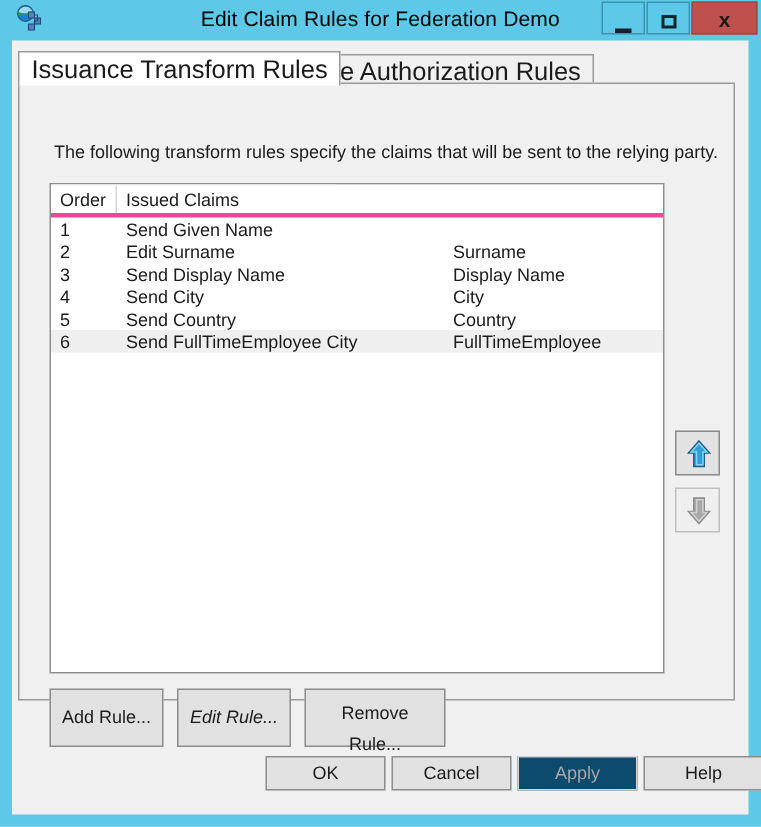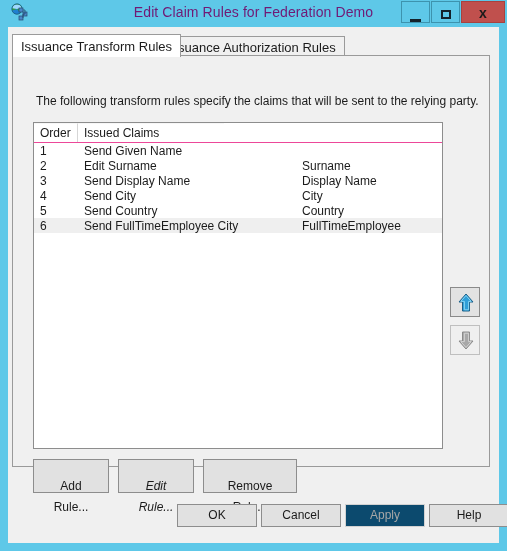--- a/index.html
+++ b/index.html
@@ -36,21 +36,21 @@
     position: absolute;
     left: 11px; top: 3px;
     width: 19px; height: 19px;
   }
   #title-text {
     position: absolute;
     left: 0; top: 4px;
     width: 507px;
     text-align: center;
     font-size: 14px;
-    color: #701a75;
+    color: #000000;
     letter-spacing: .1px;
   }
   .winbtn {
     position: absolute;
     top: 1px;
     width: 29px;
     height: 22px;
     border: 1px solid #3d93ae;
     box-sizing: border-box;
     background: #5ec8e8;
@@ -112,21 +112,21 @@
   }
   .tab {
     position: absolute;
     top: 2px;
     height: 20px;
     box-sizing: border-box;
     border: 1px solid #9a9a9a;
     border-bottom: none;
     background: #f0f0f0;
     color: #1b1b1b;
-    font-size: 13px;
+    font-size: 17px;
     padding: 2px 8px 0 8px;
     line-height: 17px;
     white-space: nowrap;
   }
   .tab.active {
     top: 0;
     height: 23px;
     background: #ffffff;
     border-color: #9a9a9a;
     z-index: 3;
@@ -171,21 +171,21 @@
     height: 327px;
     box-sizing: border-box;
     border: 1px solid #8d8d8d;
     background: #ffffff;
     overflow: hidden;
   }
   #list-header {
     position: relative;
     height: 19px;
     background: #ffffff;
-    border-bottom: 1px solid #ec4899;
+    border-bottom: 3px solid #ec4899;
     display: flex;
   }
   .hdr-cell {
     box-sizing: border-box;
     border-right: 1px solid #d6d6d6;
     border-top: 1px solid #f7f7f7;
     padding: 2px 0 0 6px;
     font-size: 12px;
     color: #1b1b1b;
     background: #ffffff;
@@ -233,30 +233,30 @@
   }
   .arrowbtn svg {
     position: absolute;
     left: 7px; top: 5px;
   }
 
   
   .rulebtn {
     position: absolute;
     top: 403px;
-    height: 18px;
+    height: 39px;
     box-sizing: border-box;
     border: 1px solid #8d8d8d;
     background: #e1e1e1;
     color: #1b1b1b;
     font-size: 12px;
     font-family: "Liberation Sans", sans-serif;
     text-align: center;
     line-height: 21px;
-    padding: 16px;
+    padding: 5px;
   }
   #btn-add    { left: 20px;  width: 76px; }
   #btn-edit   { left: 105px; width: 76px; font-style: italic; }
   #btn-remove { left: 190px; width: 94px; }
 
   
   .footbtn {
     position: absolute;
     top: 477px;
     width: 80px;

